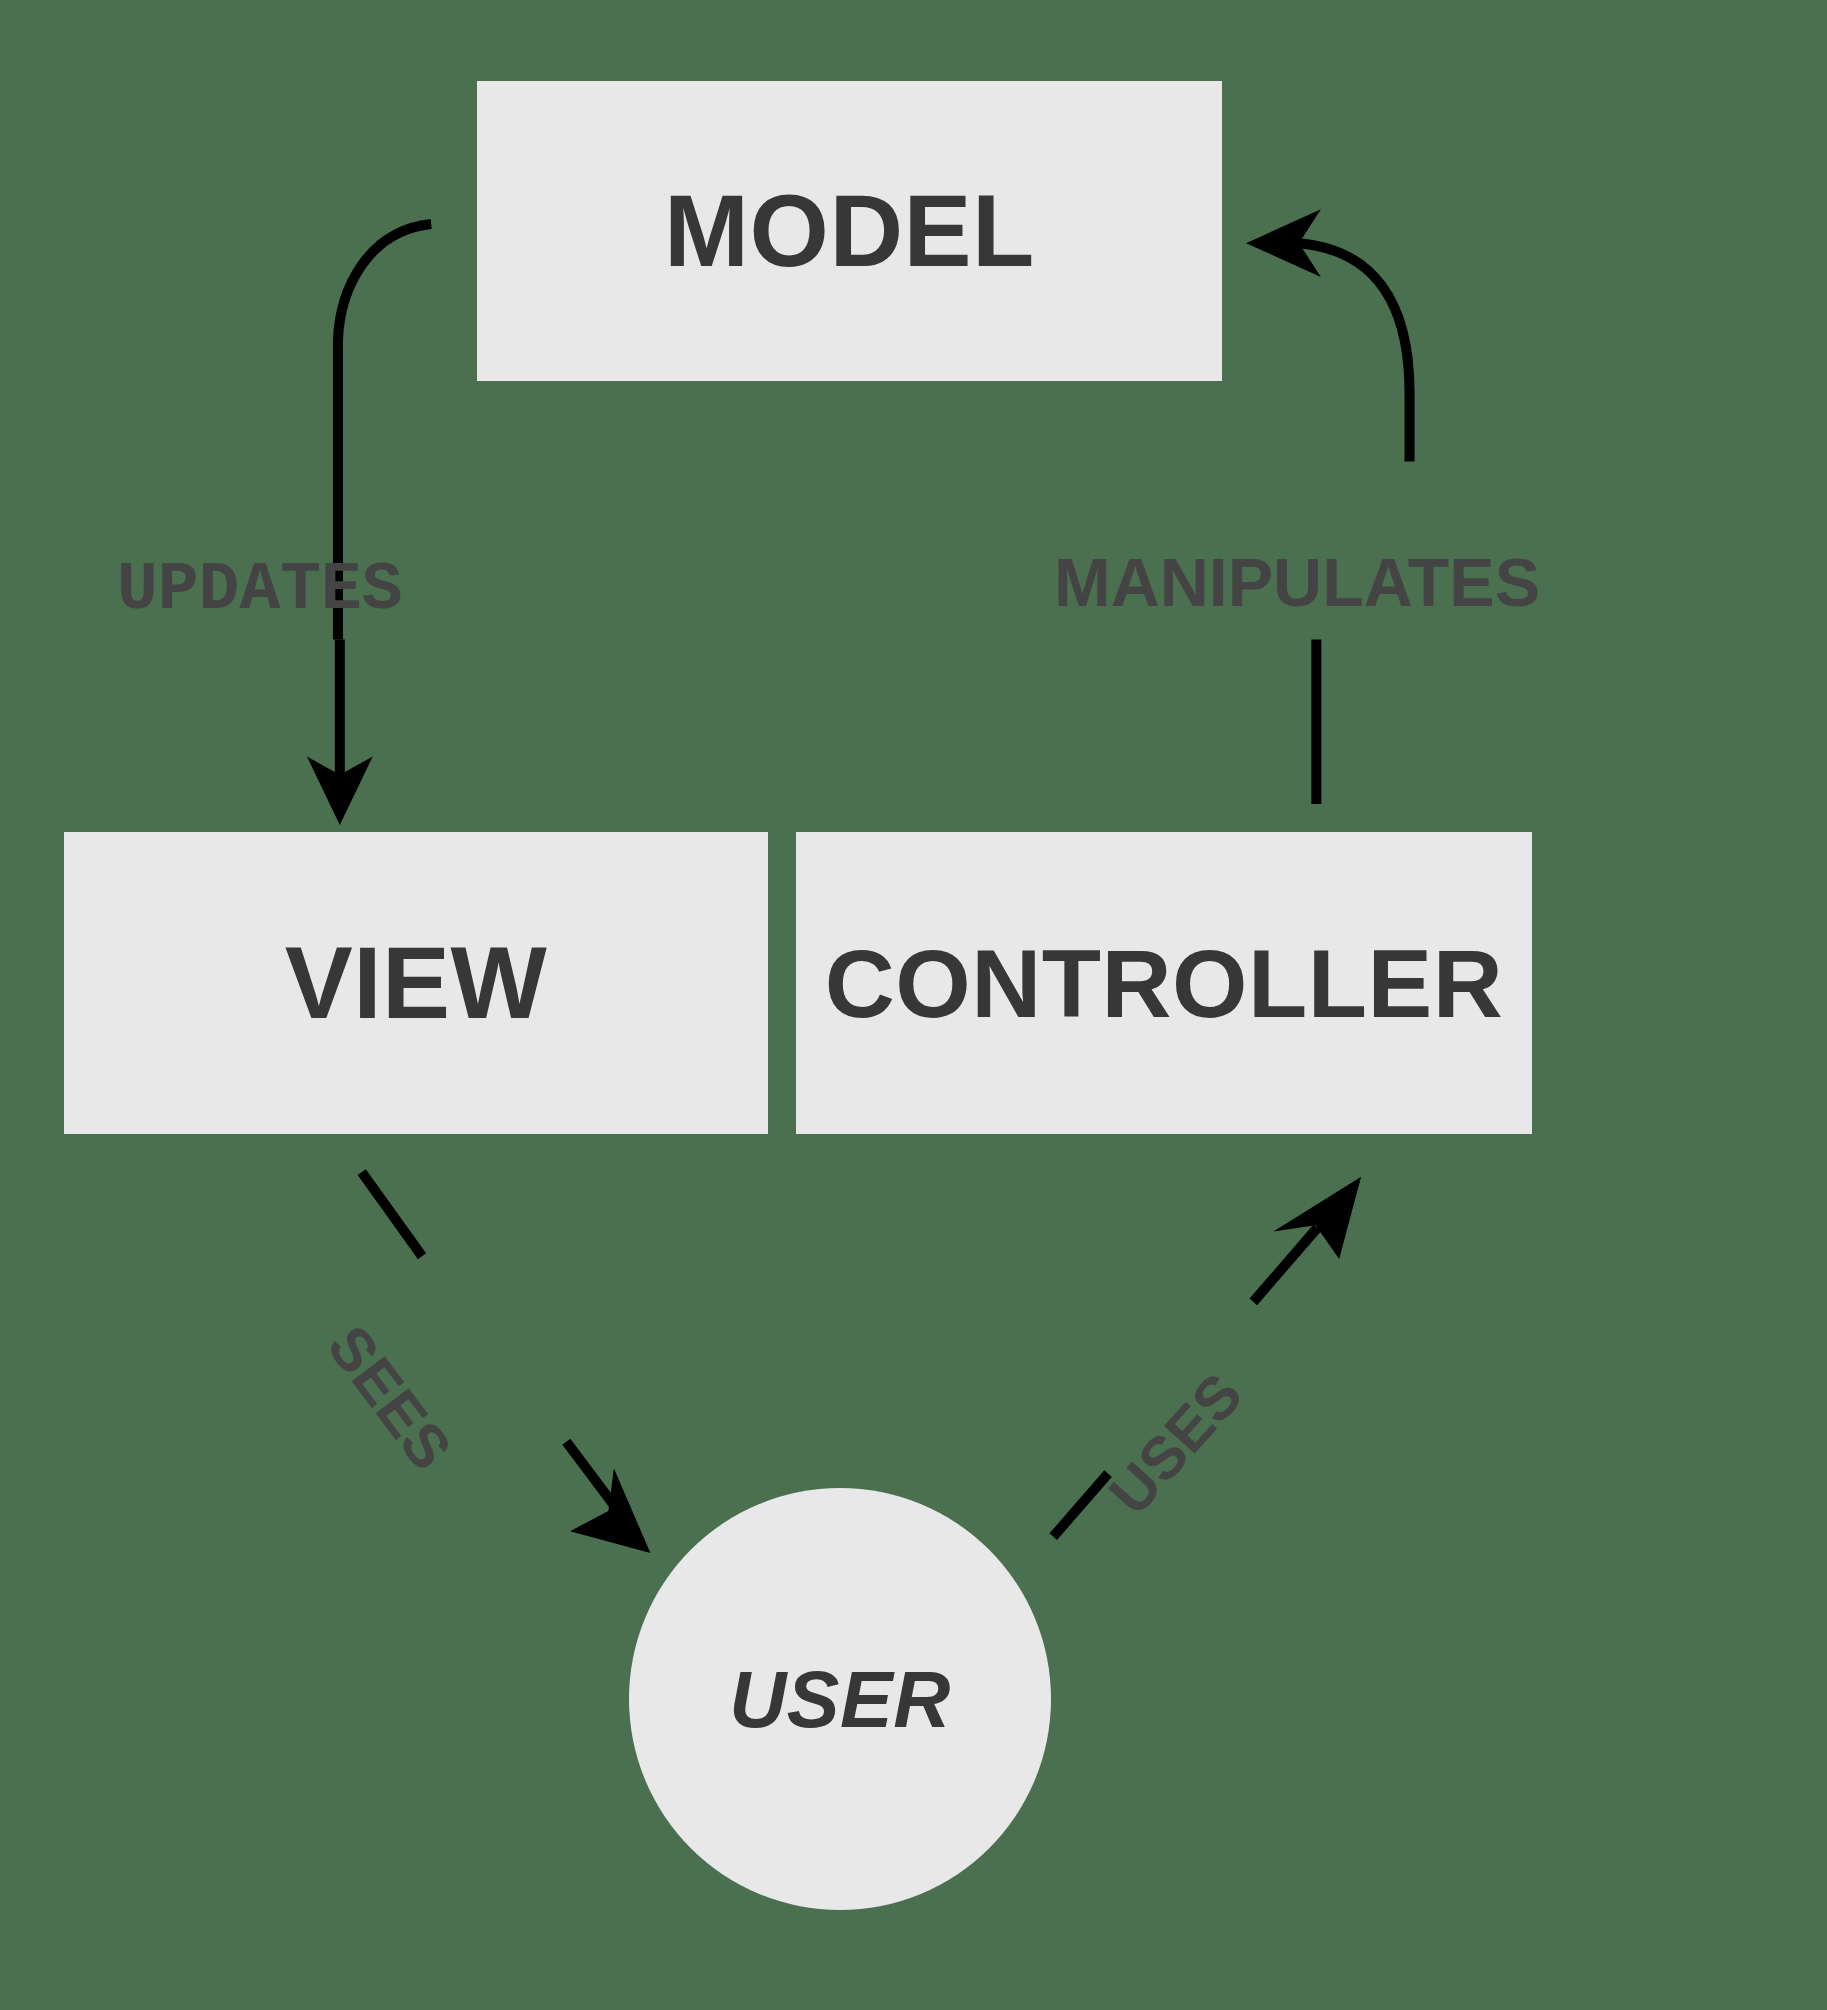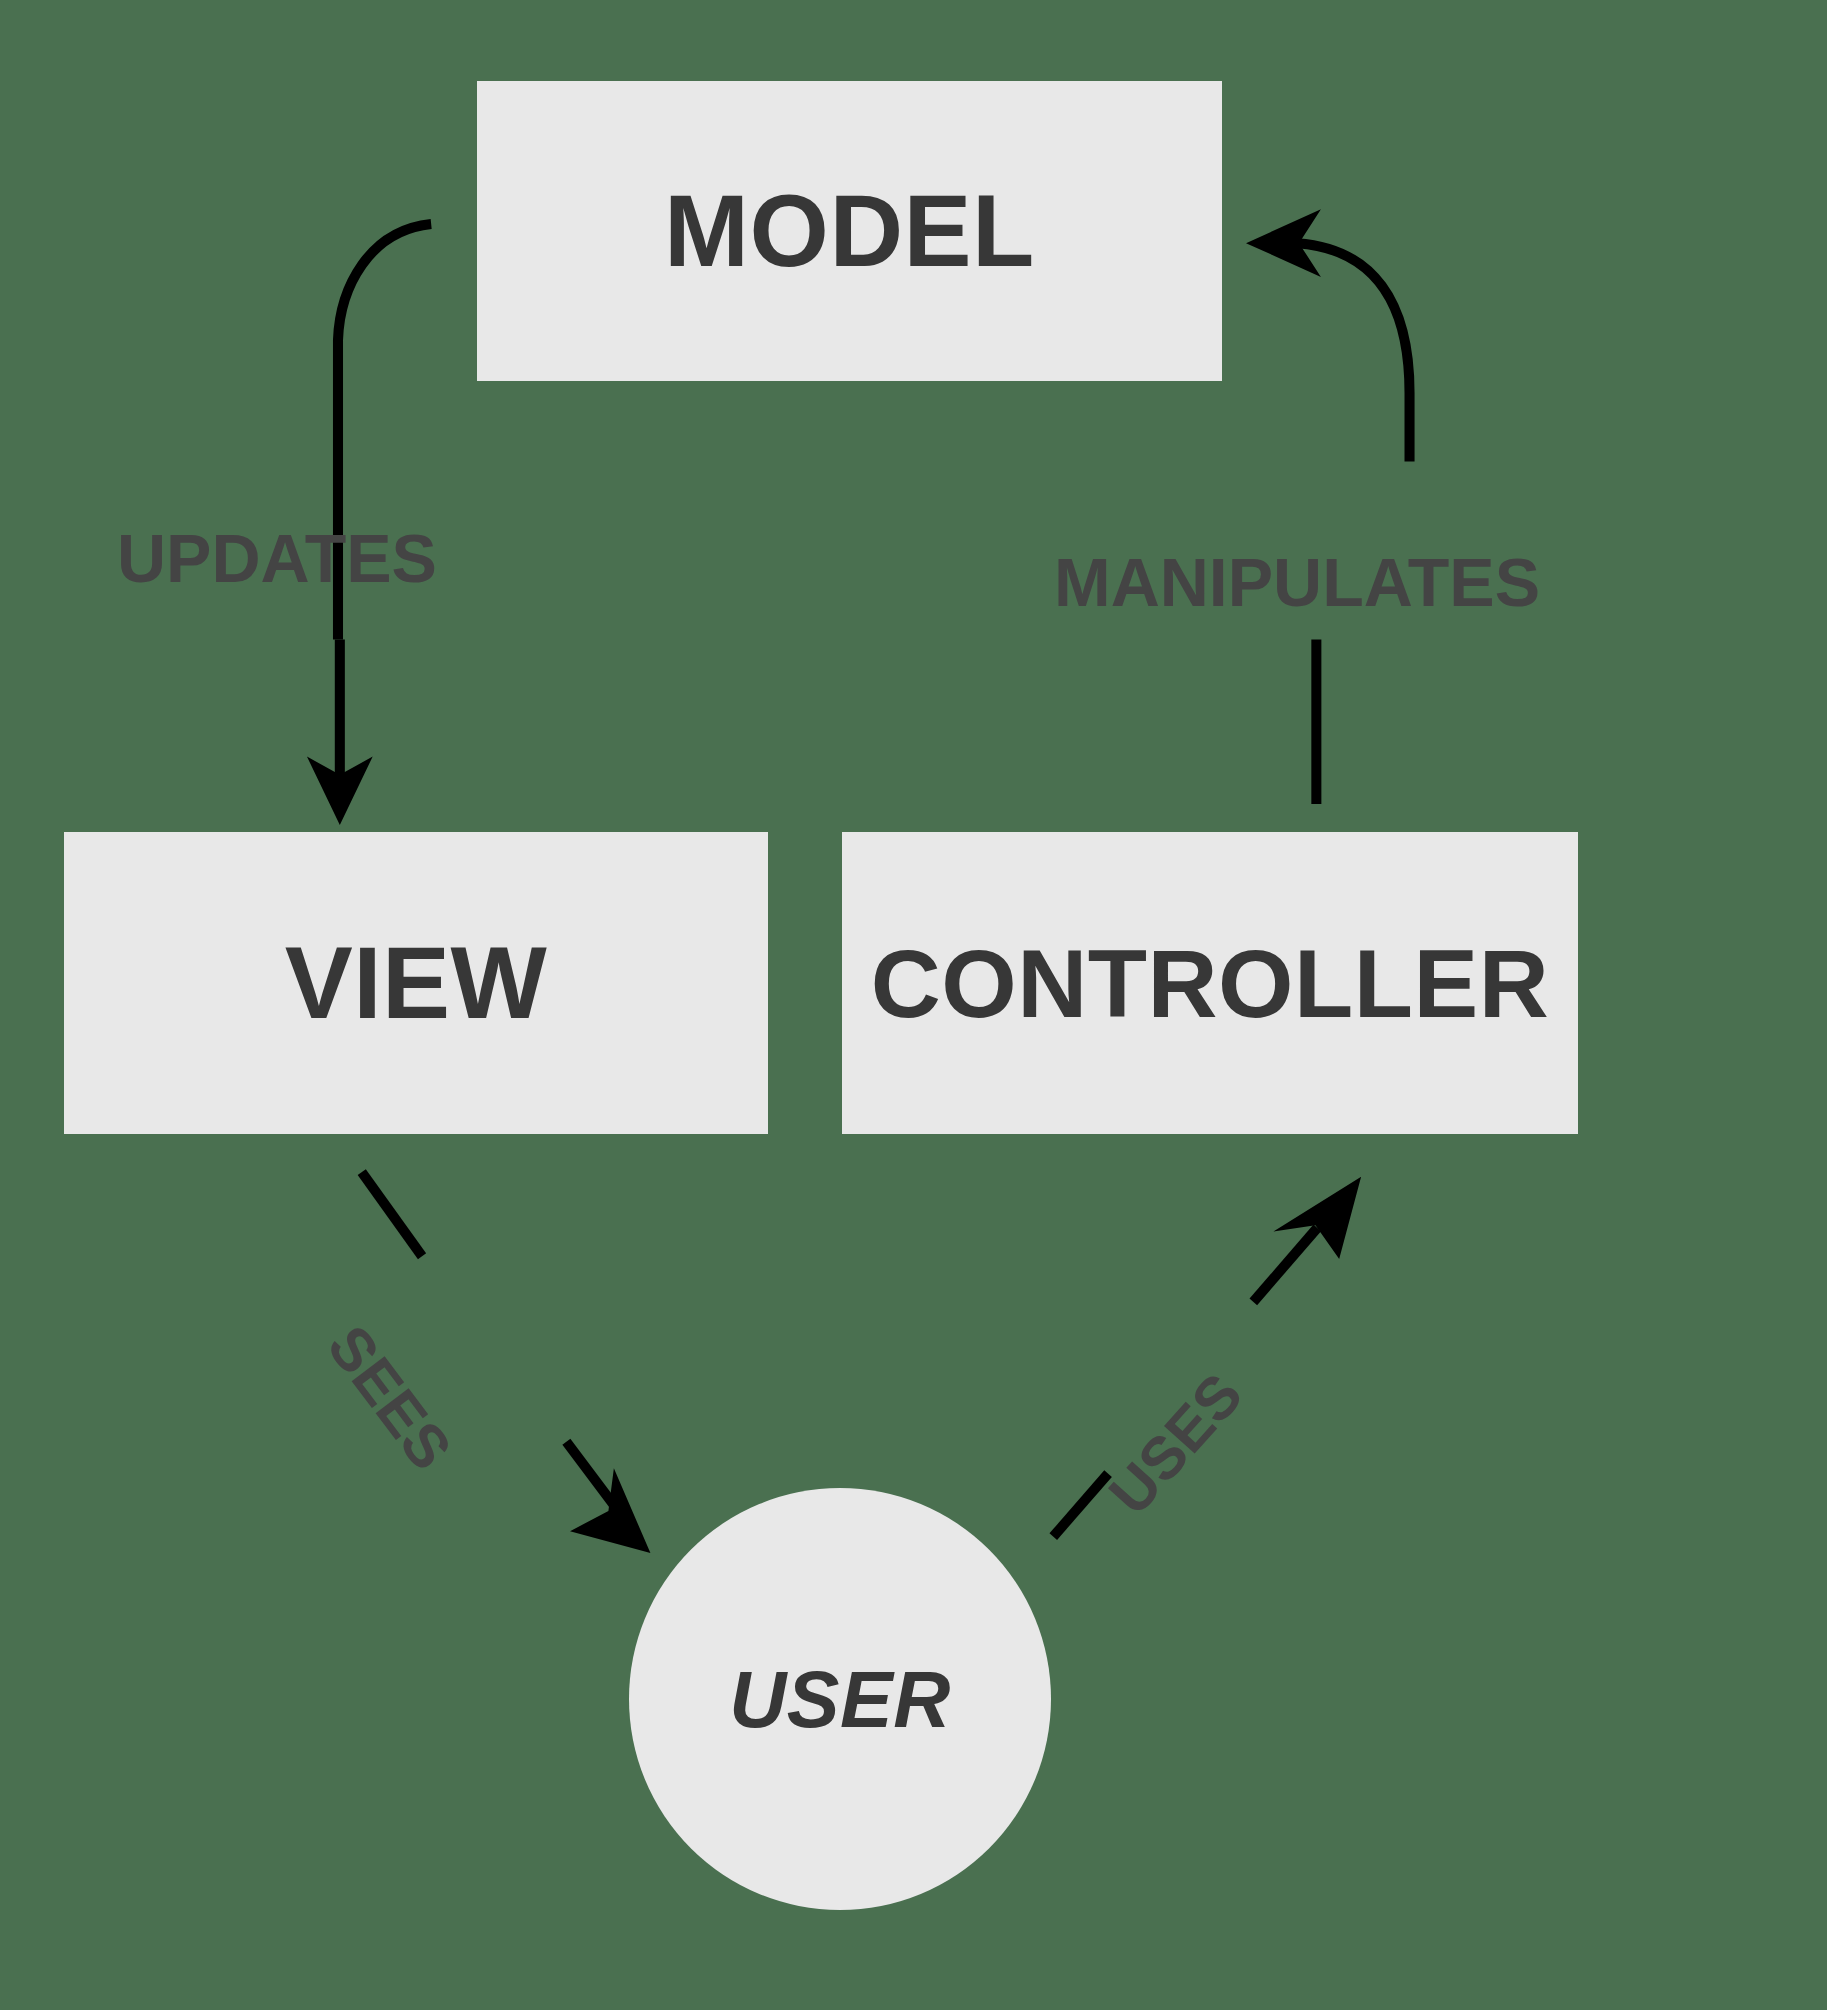--- a/index.html
+++ b/index.html
@@ -36,39 +36,39 @@
   .node-label {
     color: #373737;
     font-weight: bold;
     letter-spacing: 0.5px;
     line-height: 1;
     white-space: nowrap;
     user-select: none;
   }
   #model-box   { left: 477px;  top: 81px;  width: 745px;  height: 300px; justify-content: center; }
   #view-box    { left: 41px;   top: 832px; width: 704px;  height: 302px; margin-left: 23px; }
-  #ctrl-box    { left: 842px;  top: 832px; width: 736px; height: 302px; }
+  #ctrl-box    { left: 796px;  top: 832px; width: 736px; height: 302px; }
   #user-circle { left: 629px;  top: 1488px; width: 422px; height: 422px; }
 
   #model-label { font-size: 102px; }
   #view-label  { font-size: 102px; }
   #ctrl-label  { font-size: 97px; }
   #user-label  { font-size: 79px;  }
 
   
   .edge-label {
     position: absolute;
     color: #444444;
     font-weight: bold;
     font-size: 68px;
     line-height: 1;
     white-space: nowrap;
     user-select: none;
   }
-  #updates-label     { left: 117px;  top: 524px; }
+  #updates-label     { left: 117px;  top: 556px; font-family: Liberation Mono, monospace; }
   #manipulates-label { left: 1022px; top: 548px; margin-left: 32px; }
   #sees-label {
     left: 365px;  top: 1316px;
     font-size: 60px;
     transform: rotate(53deg);
     transform-origin: left top;
   }
   #uses-label {
     left: 1099px; top: 1485px;
     font-size: 60px;

